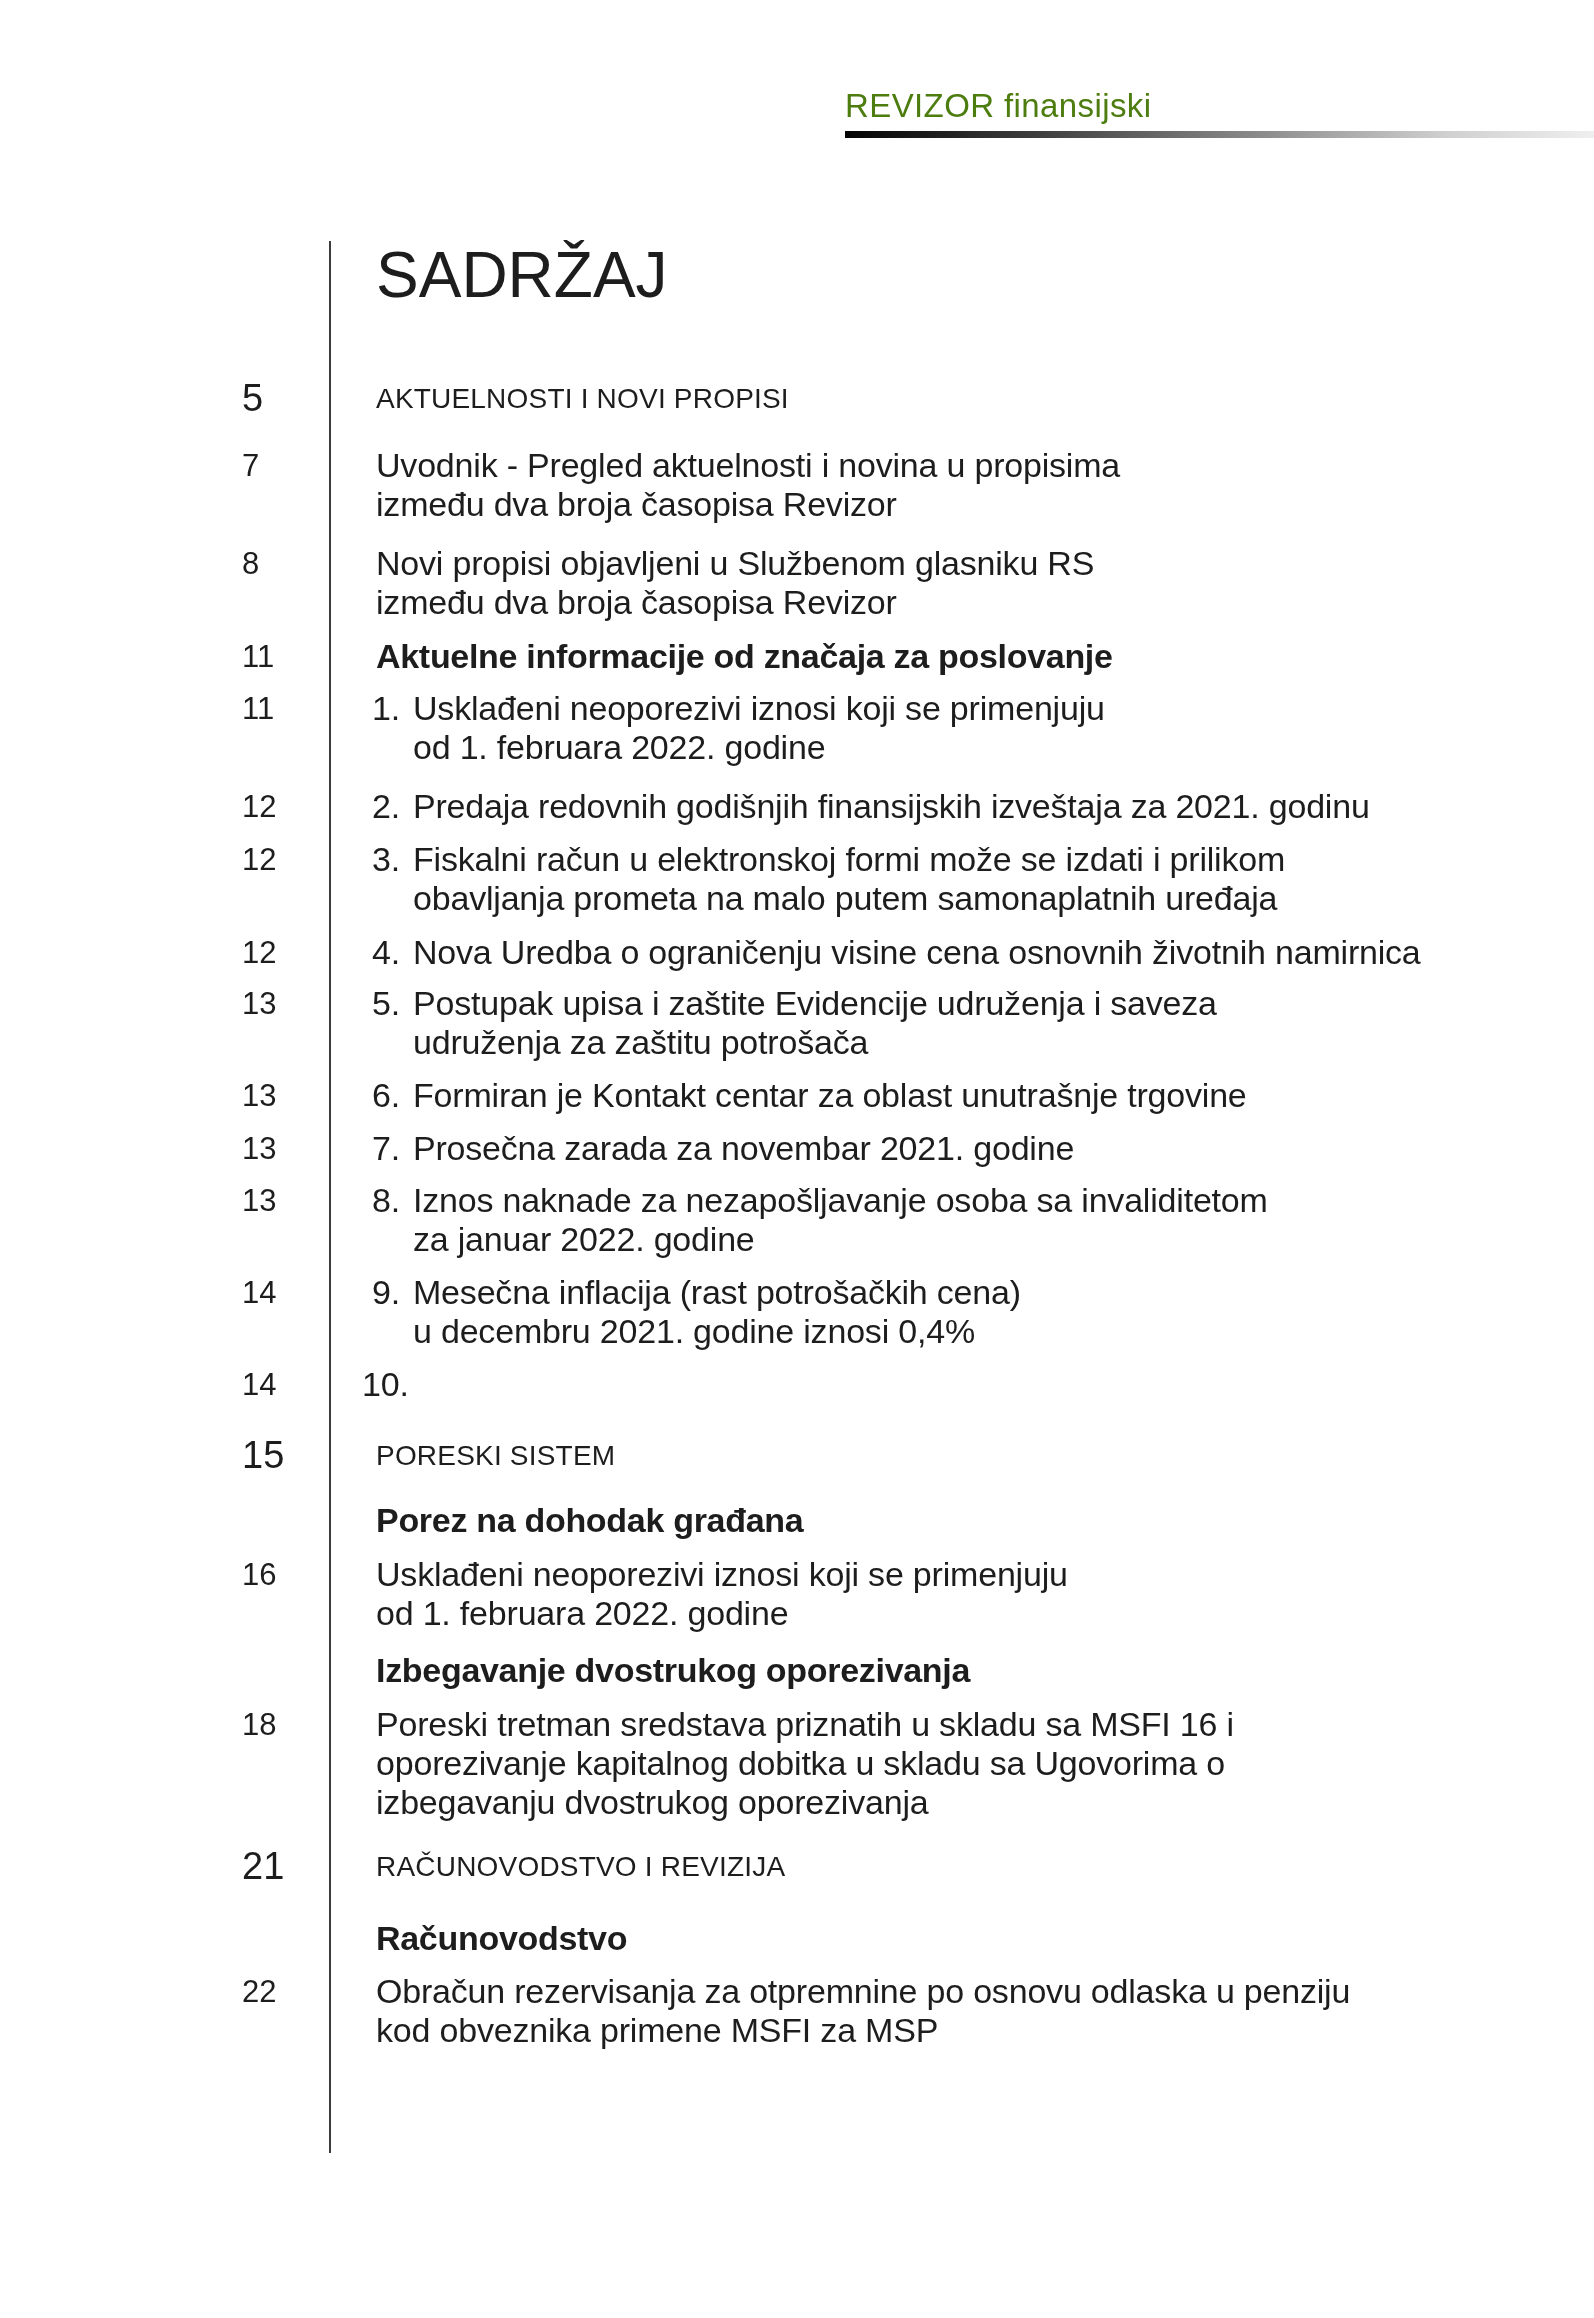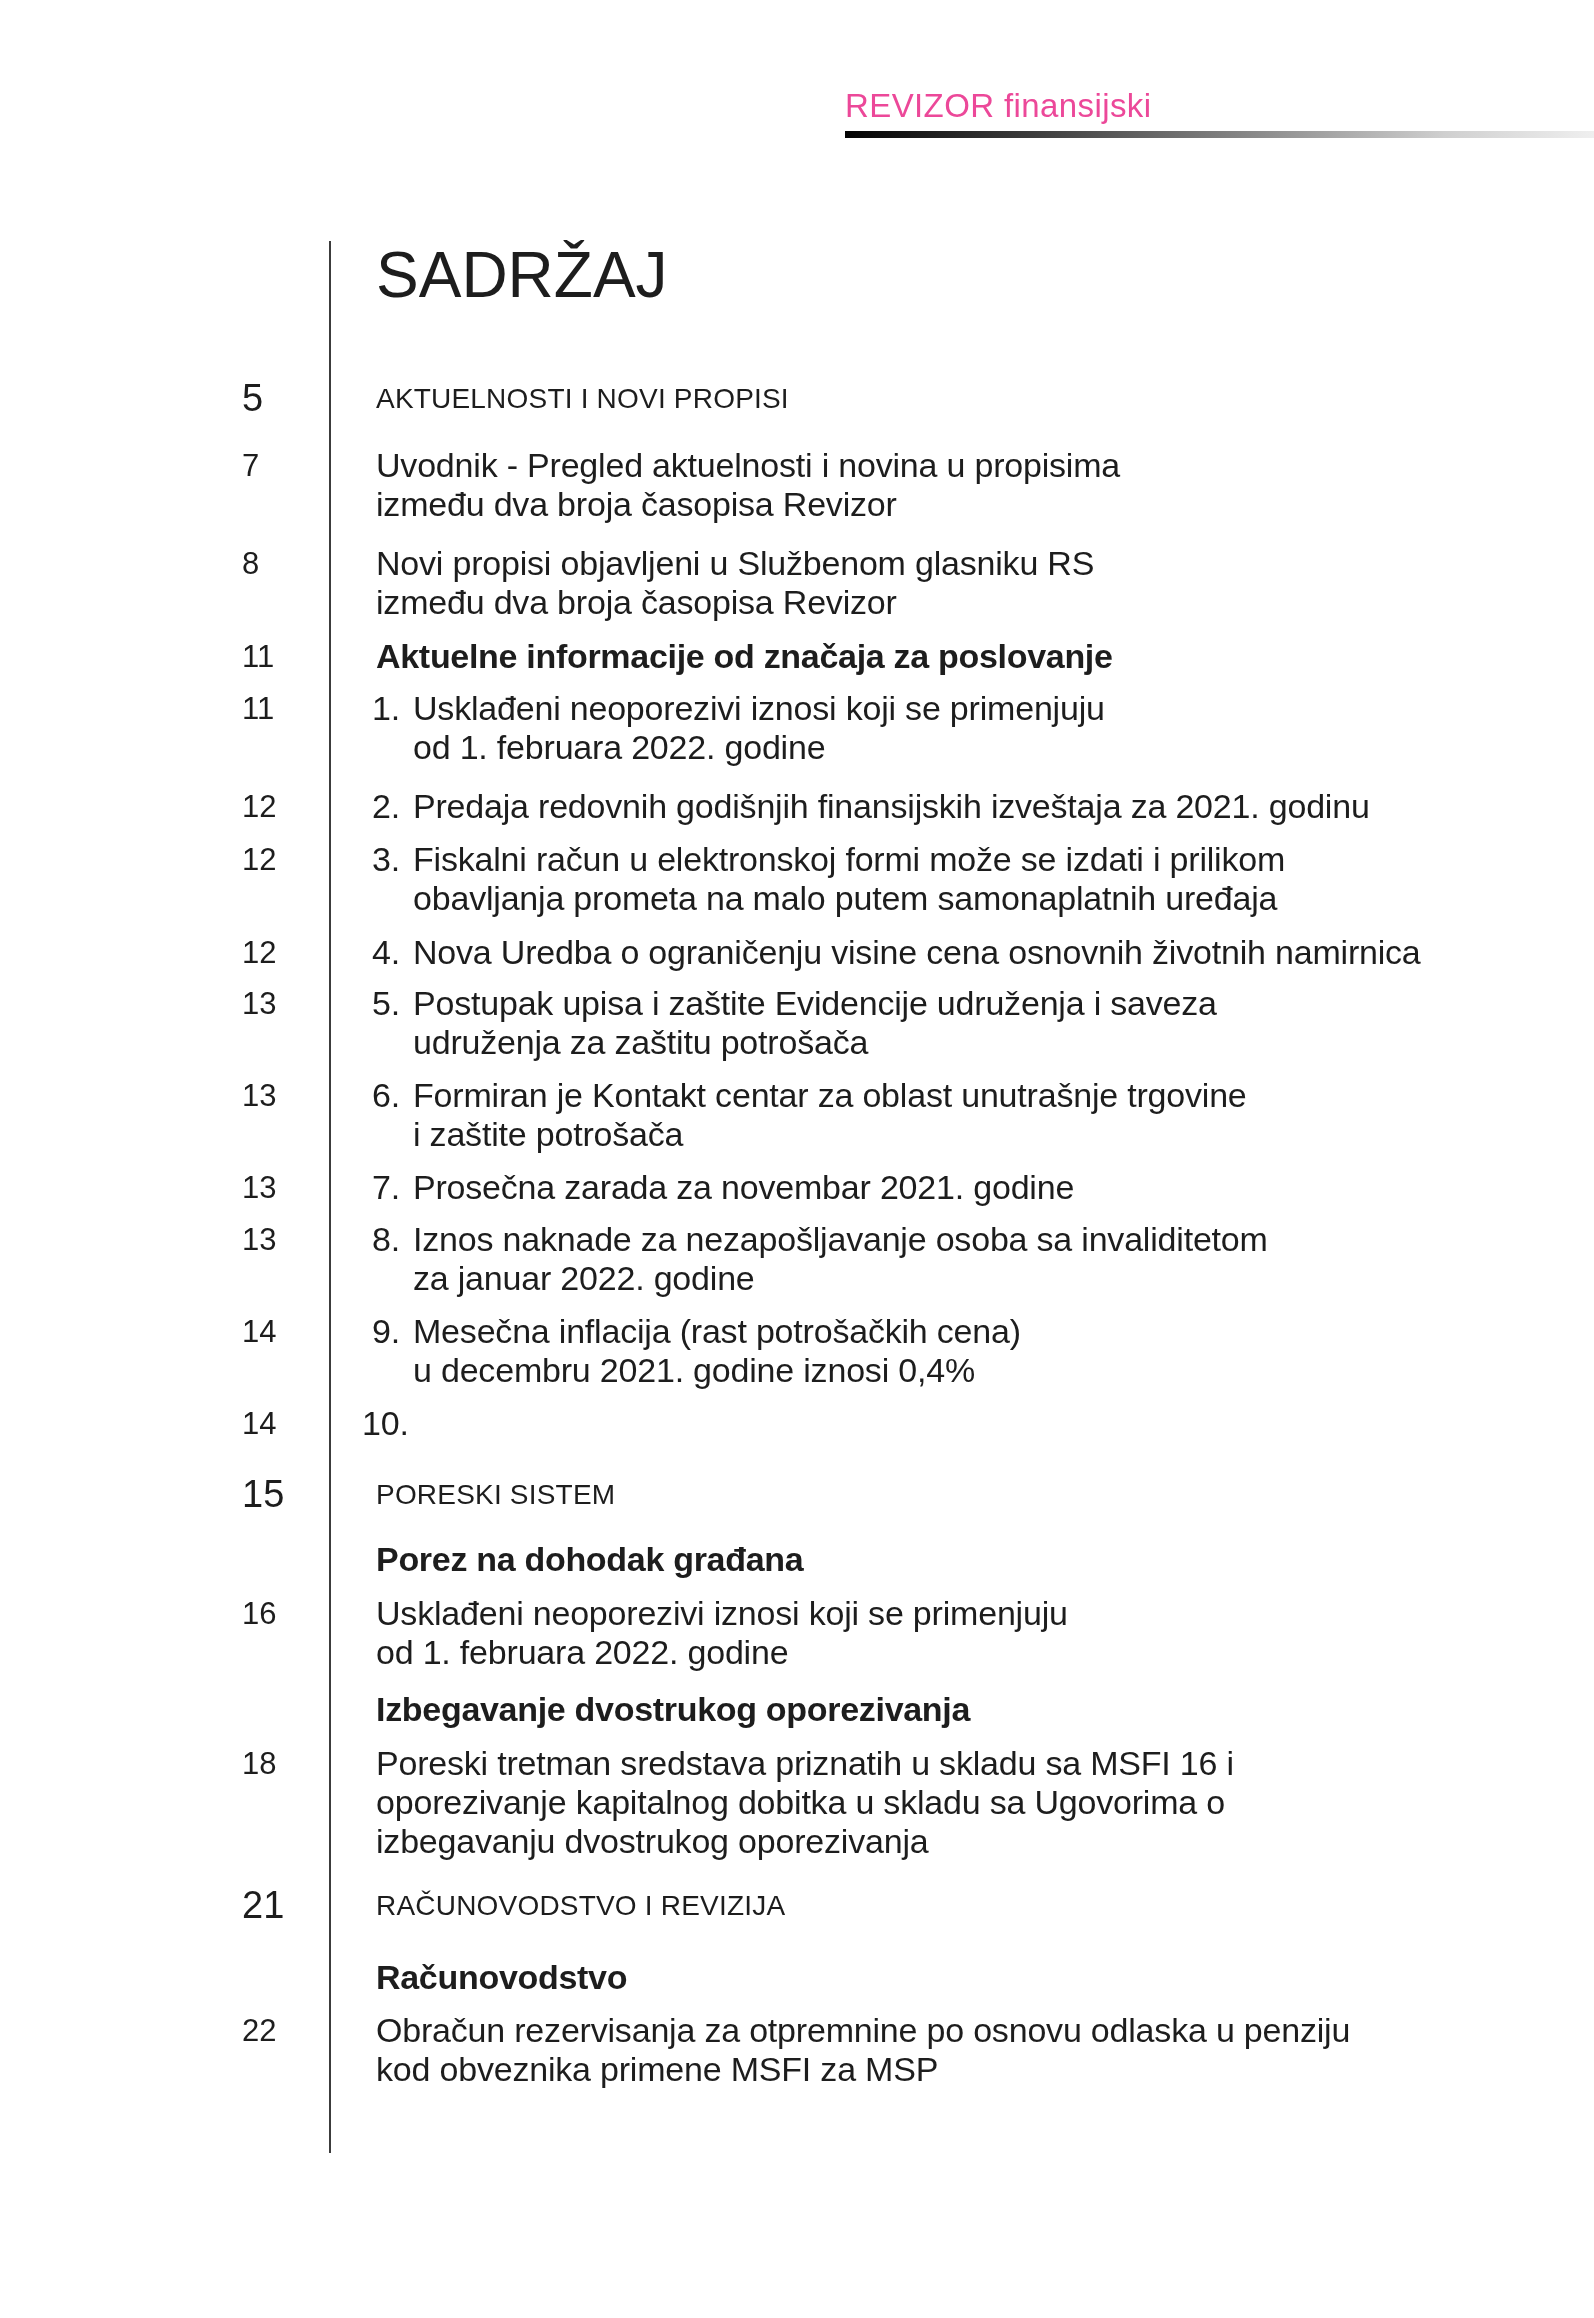--- a/index.html
+++ b/index.html
@@ -1,20 +1,20 @@
 <!DOCTYPE html>
 <html style="font-size:13px"><head>
 <meta charset="utf-8">
 <style>
   html,body{margin:0;padding:0;background:#ffffff;}
   .page{position:relative;width:1594px;height:2319px;background:#ffffff;overflow:hidden;
         font-family:"Liberation Sans","DejaVu Sans",sans-serif;color:#1d1d1d;}
   
   .header-title{position:absolute;left:845px;top:87px;font-size:33px;font-weight:400;
-                color:#ec4899;letter-spacing:0.4px;white-space:nowrap;}
+                color:#4d7c0f;letter-spacing:0.4px;white-space:nowrap;}
   .header-rule{position:absolute;left:845px;right:0;top:131px;height:7.4px;
                background:linear-gradient(to right,#030303 0%,#3c3c3c 25%,#8a8a8a 55%,#cfcfcf 80%,#efefef 100%);}
   
   .vrule{position:absolute;left:329px;top:241px;width:1.6px;height:1912px;background:#3c3c3c;}
   
   .toc{position:absolute;left:242px;top:241px;width:1292px;display:grid;
        grid-template-columns:87px 1fr;column-gap:47px;row-gap:0;}
   .row{display:contents;}
   .cell{padding-top:var(--pt,0px);}
   .num{font-size:31px;line-height:39px;color:#1d1d1d;}
@@ -141,21 +141,20 @@
         </div>
     </div>
 
     <div class="row r-entry" style="--pt:14px">
       <div class="cell num">13</div>
       <div class="cell content">
           <div class="numbered">
         <span class="marker">6.</span>
         <div class="lines">
           <div class="line">Formiran je Kontakt centar za oblast unutrašnje trgovine</div>
-          <div class="line">i zaštite potrošača</div>
         </div>
       </div>
         </div>
     </div>
 
     <div class="row r-entry" style="--pt:14.7px">
       <div class="cell num">13</div>
       <div class="cell content">
           <div class="numbered">
         <span class="marker">7.</span>

